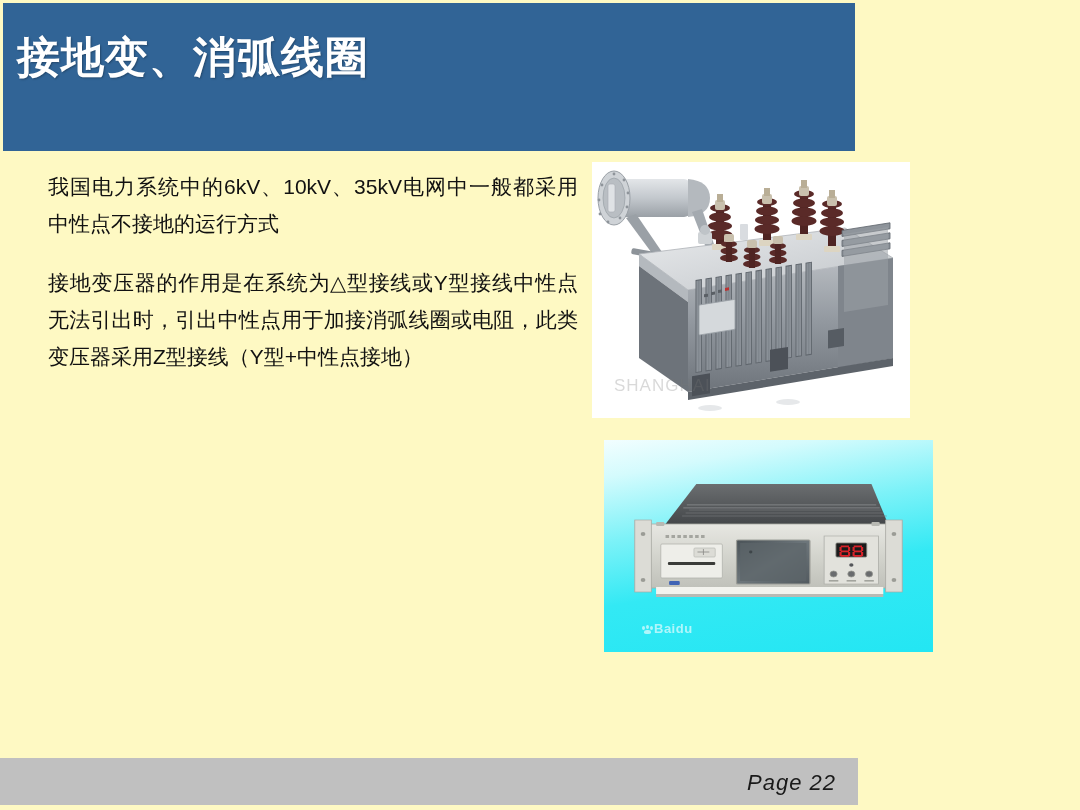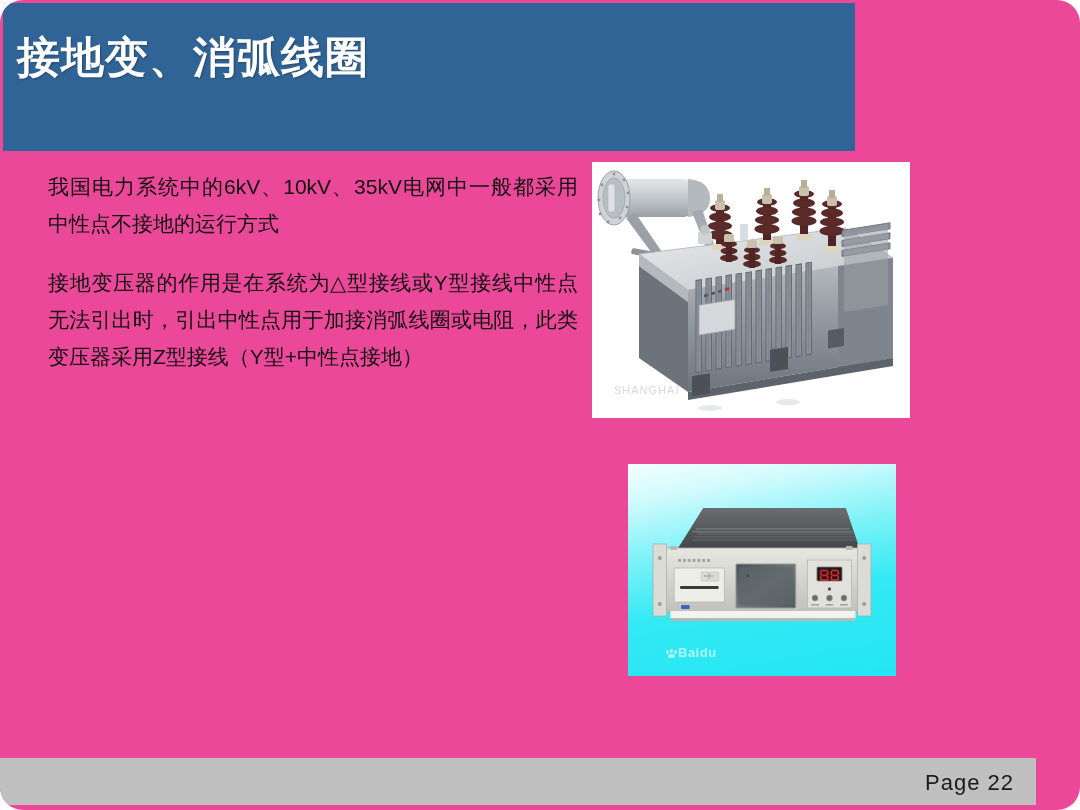--- a/index.html
+++ b/index.html
@@ -12,23 +12,22 @@
     height: 810px;
     overflow: hidden;
     font-family: "Liberation Sans", "DejaVu Sans", sans-serif;
     position: relative;
   }
   .slide {
     position: absolute;
     left: 0; top: 0;
     width: 1080px;
     height: 810px;
-    background: #ec4899;
+    background: #fef9c3;
     overflow: hidden;
-    border-radius: 23px;
   }
 
   
   .title-banner {
     position: absolute;
     left: 3px;
     top: 3px;
     width: 852px;
     height: 148px;
     background: #316496;
@@ -74,27 +73,26 @@
     width: 318px;
     height: 256px;
     background: #ffffff;
     overflow: hidden;
   }
   .xf-svg { display:block; width:100%; height:100%; }
 
   
   .photo-device {
     position: absolute;
-    left: 628px;
+    left: 604px;
     top: 440px;
-    width: 268px;
+    width: 329px;
     height: 212px;
     background: linear-gradient(170deg, #f2feff 0%, #d4fbfd 14%, #7cf2f8 38%, #33e9f4 62%, #23e6f3 100%);
     overflow: hidden;
-    margin-top: 24px;
   }
   .dev-svg { display:block; width:100%; height:100%; }
   .baidu-wm {
     position: absolute;
     left: 38px;
     bottom: 16px;
     font-size: 13px;
     font-weight: bold;
     color: rgba(255,255,255,0.62);
     letter-spacing: 0.5px;
@@ -115,34 +113,35 @@
   .baidu-wm .paw i:nth-child(1){ left:0;   top:1px; width:3px; height:4px; }
   .baidu-wm .paw i:nth-child(2){ left:4px; top:0;   width:3px; height:4px; }
   .baidu-wm .paw i:nth-child(3){ left:8px; top:1px; width:3px; height:4px; }
   .baidu-wm .paw i:nth-child(4){ left:2px; top:5px; width:7px; height:4px; border-radius:40%; }
 
   
   .xf-wm {
     position: absolute;
     left: 22px;
     bottom: 22px;
-    font-size: 11px;
+    font-size: 17px;
     color: rgba(120,120,120,0.28);
     letter-spacing: 1px;
     user-select: none;
   }
 
   
   .footer-bar {
     position: absolute;
     left: 0;
     top: 758px;
-    width: 1036px;
+    width: 858px;
     height: 47px;
     background: #c0c0c0;
+    font-style: italic;
   }
   .page-label {
     position: absolute;
     right: 22px;
     top: 12px;
     font-size: 22px;
     color: #1a1a1a;
     letter-spacing: 1px;
     white-space: nowrap;
   }

